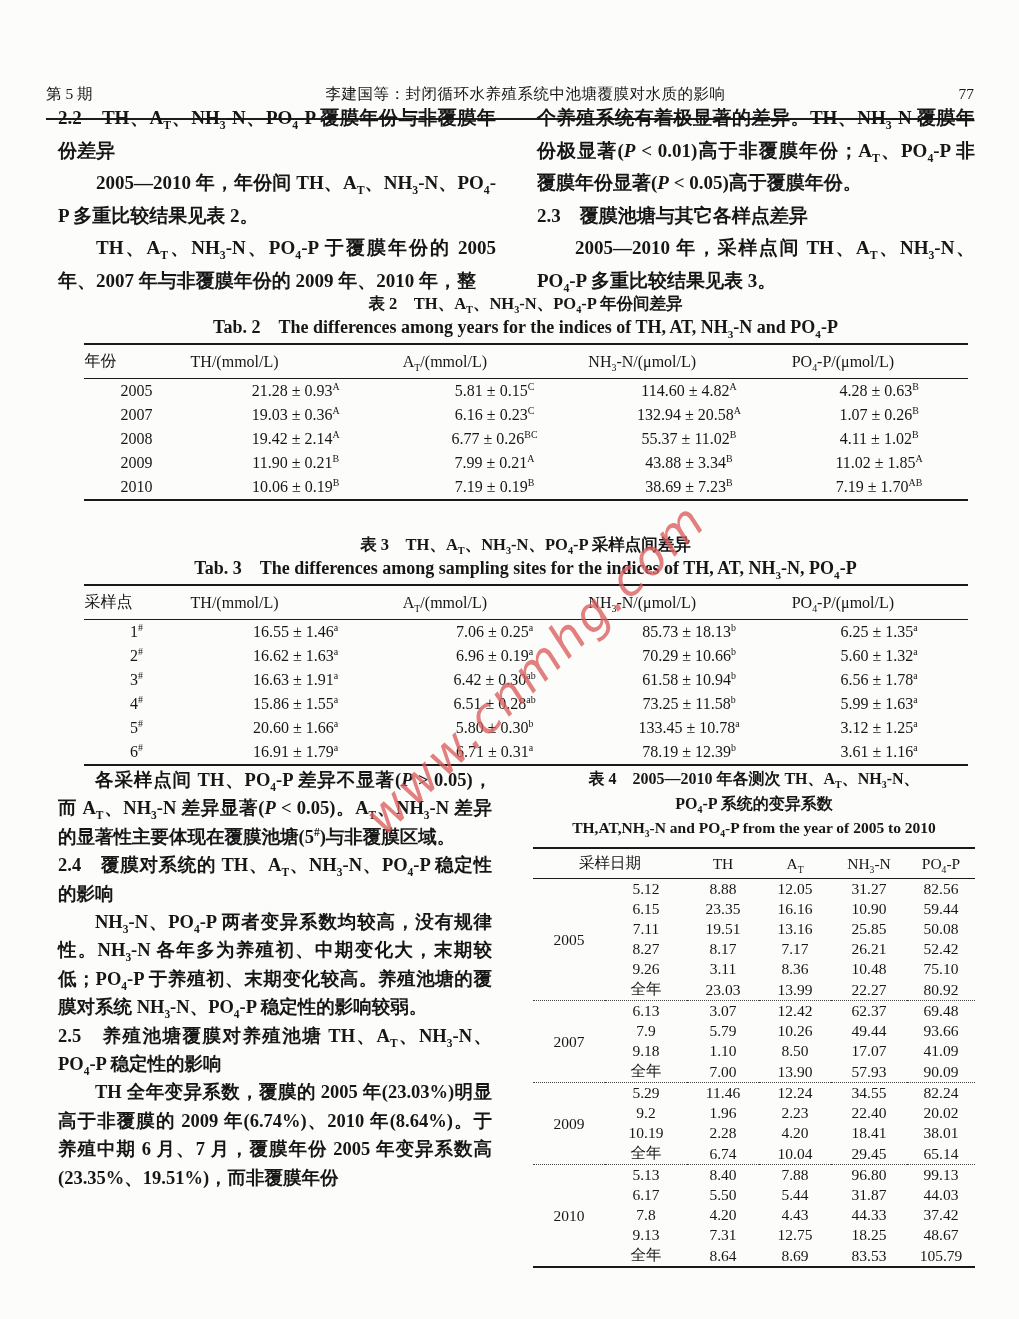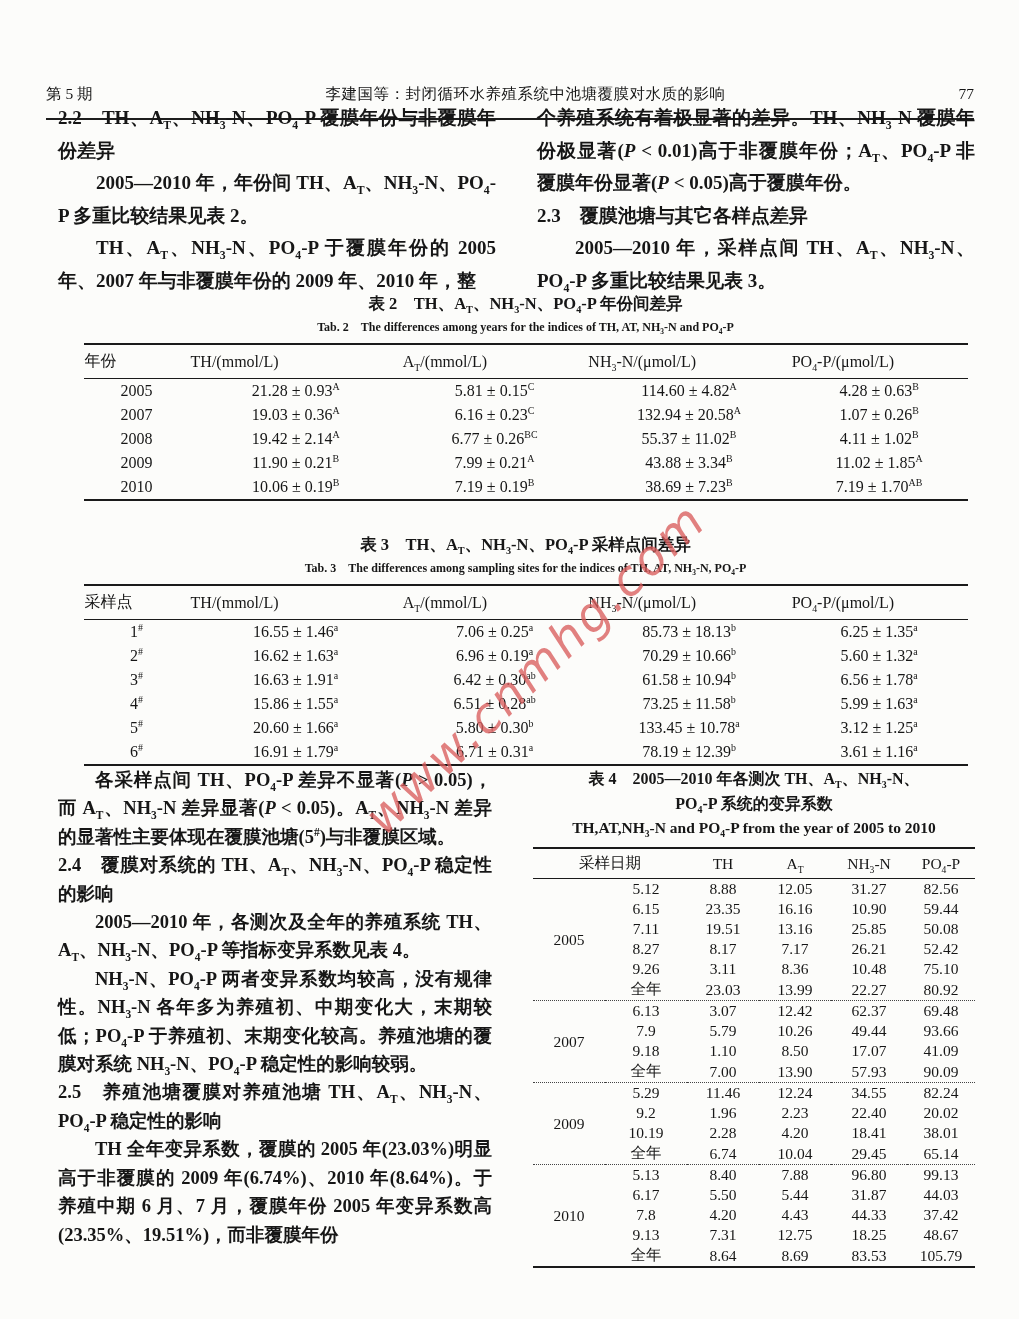--- a/index.html
+++ b/index.html
@@ -24,21 +24,21 @@
   .col p{margin:0;font-weight:bold;}
   .col .hd{font-weight:bold;margin:0;}
   .ind{text-indent:2em;}
   sup{font-size:62%;line-height:0;}
   sub{font-size:62%;line-height:0;}
   
   .tblock{position:absolute;left:61px;width:929px;}
   .t2block{top:292px;}
   .t3block{top:533px;}
   .ttl-cn{font-size:16.5px;font-weight:bold;text-align:center;line-height:24px;}
-  .ttl-en{font-size:12px;font-weight:bold;text-align:center;line-height:23px;margin-bottom:4px;}
+  .ttl-en{font-size:18px;font-weight:bold;text-align:center;line-height:23px;margin-bottom:4px;}
   table{border-collapse:collapse;table-layout:fixed;}
   .datatbl{width:884px;margin:2px auto 0;font-size:16px;
            border-top:2.5px solid #1a1a1a;border-bottom:2.5px solid #1a1a1a;}
   .datatbl thead th{font-weight:normal;height:31px;border-bottom:1.5px solid #1a1a1a;text-align:left;}
   .datatbl td{height:24px;text-align:center;padding:0;}
   .note{margin:7px 0 0 16px;font-size:15px;}
   
   .t4ttl-cn{font-size:16px;font-weight:bold;text-align:center;line-height:25px;}
   .t4ttl-en{font-size:15.5px;font-weight:bold;text-align:center;line-height:24px;}
   .cvtbl{width:442px;margin:7px auto 0;font-size:15.5px;
@@ -197,21 +197,20 @@
             <td>3.61 ± 1.16<sup>a</sup></td>
           </tr>
         </tbody>
     </table>
   </section>
 
   <div class="cols bottom">
     <div class="col col-l">
       <p class="ind">各采样点间 TH、PO<sub>4</sub>-P 差异不显著(<i>P</i> &gt; 0.05)，而 A<sub>T</sub>、NH<sub>3</sub>-N 差异显著(<i>P</i> &lt; 0.05)。A<sub>T</sub>、NH<sub>3</sub>-N 差异的显著性主要体现在覆膜池塘(5<sup>#</sup>)与非覆膜区域。</p>
       <p class="hd">2.4　覆膜对系统的 TH、A<sub>T</sub>、NH<sub>3</sub>-N、PO<sub>4</sub>-P 稳定性的影响</p>
-      <p class="ind">2005—2010 年，各测次及全年的养殖系统 TH、A<sub>T</sub>、NH<sub>3</sub>-N、PO<sub>4</sub>-P 等指标变异系数见表 4。</p>
       <p class="ind">NH<sub>3</sub>-N、PO<sub>4</sub>-P 两者变异系数均较高，没有规律性。NH<sub>3</sub>-N 各年多为养殖初、中期变化大，末期较低；PO<sub>4</sub>-P 于养殖初、末期变化较高。养殖池塘的覆膜对系统 NH<sub>3</sub>-N、PO<sub>4</sub>-P 稳定性的影响较弱。</p>
       <p class="hd">2.5　养殖池塘覆膜对养殖池塘 TH、A<sub>T</sub>、NH<sub>3</sub>-N、PO<sub>4</sub>-P 稳定性的影响</p>
       <p class="ind">TH 全年变异系数，覆膜的 2005 年(23.03%)明显高于非覆膜的 2009 年(6.74%)、2010 年(8.64%)。于养殖中期 6 月、7 月，覆膜年份 2005 年变异系数高(23.35%、19.51%)，而非覆膜年份</p>
     </div>
     <div class="col">
       <div class="t4ttl-cn">表 4　2005—2010 年各测次 TH、A<sub>T</sub>、NH<sub>3</sub>-N、</div>
       <div class="t4ttl-cn">PO<sub>4</sub>-P 系统的变异系数</div>
       <div class="t4ttl-en">TH,AT,NH<sub>3</sub>-N and PO<sub>4</sub>-P from the year of 2005 to 2010</div>
       <table class="cvtbl">
         <colgroup>

